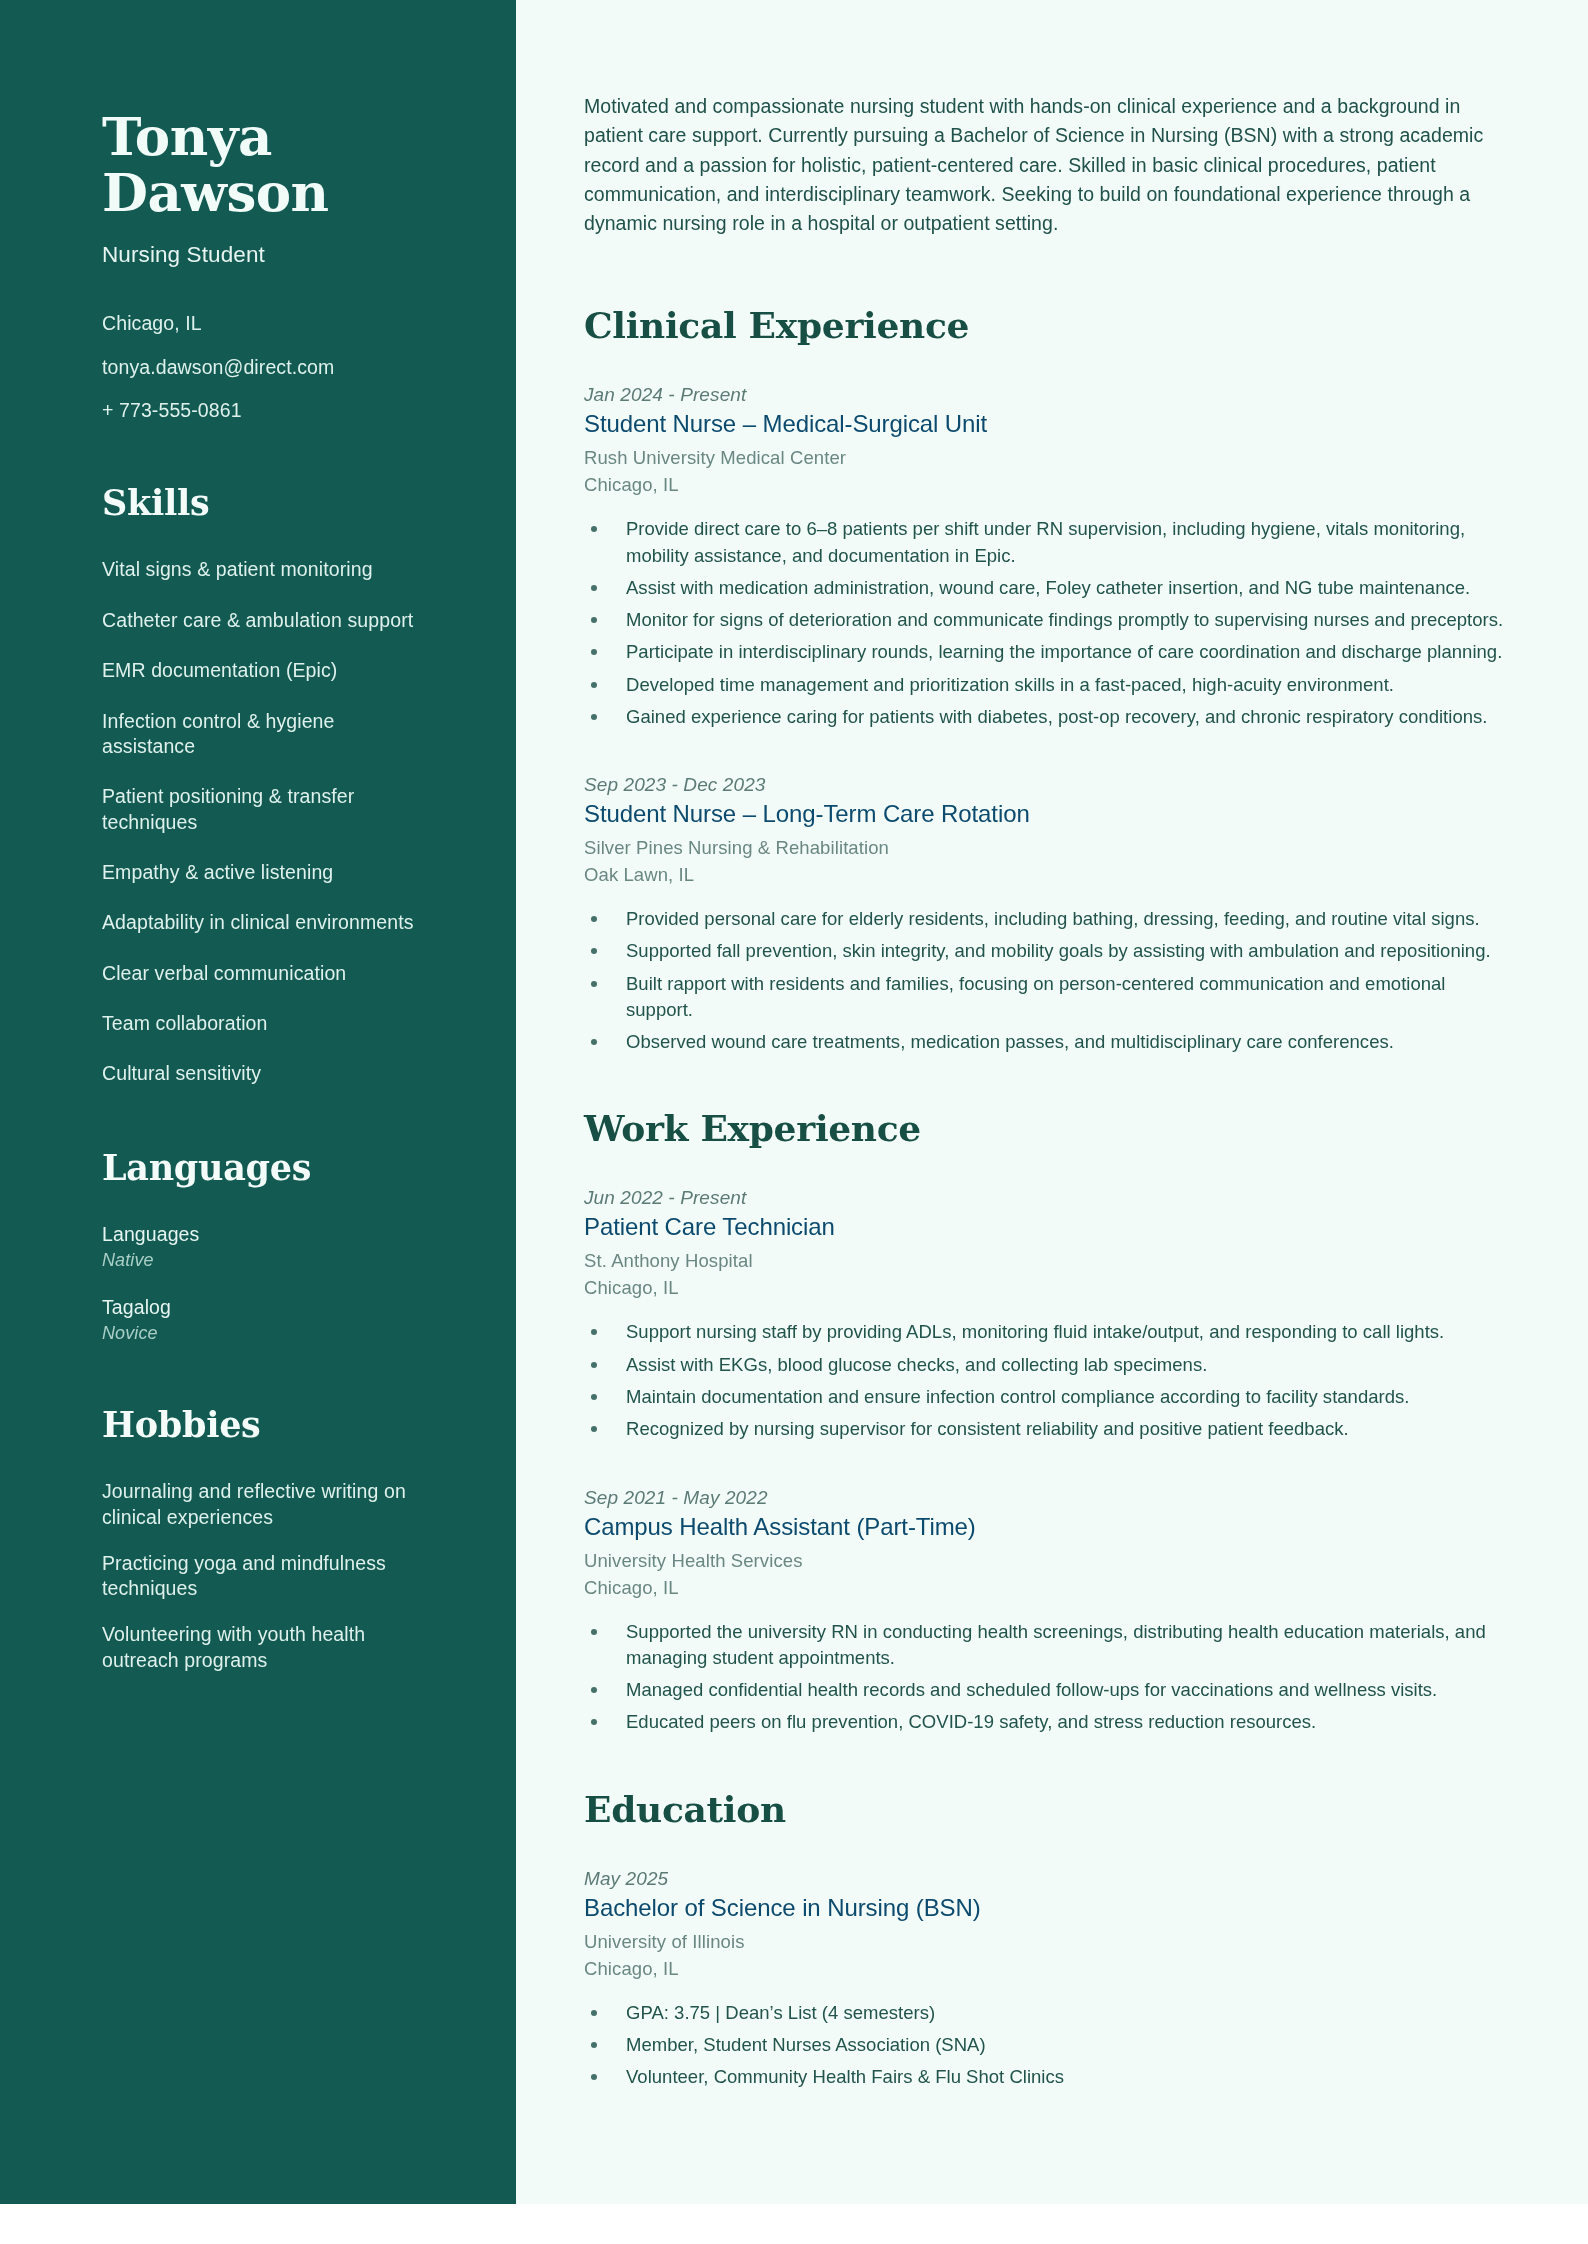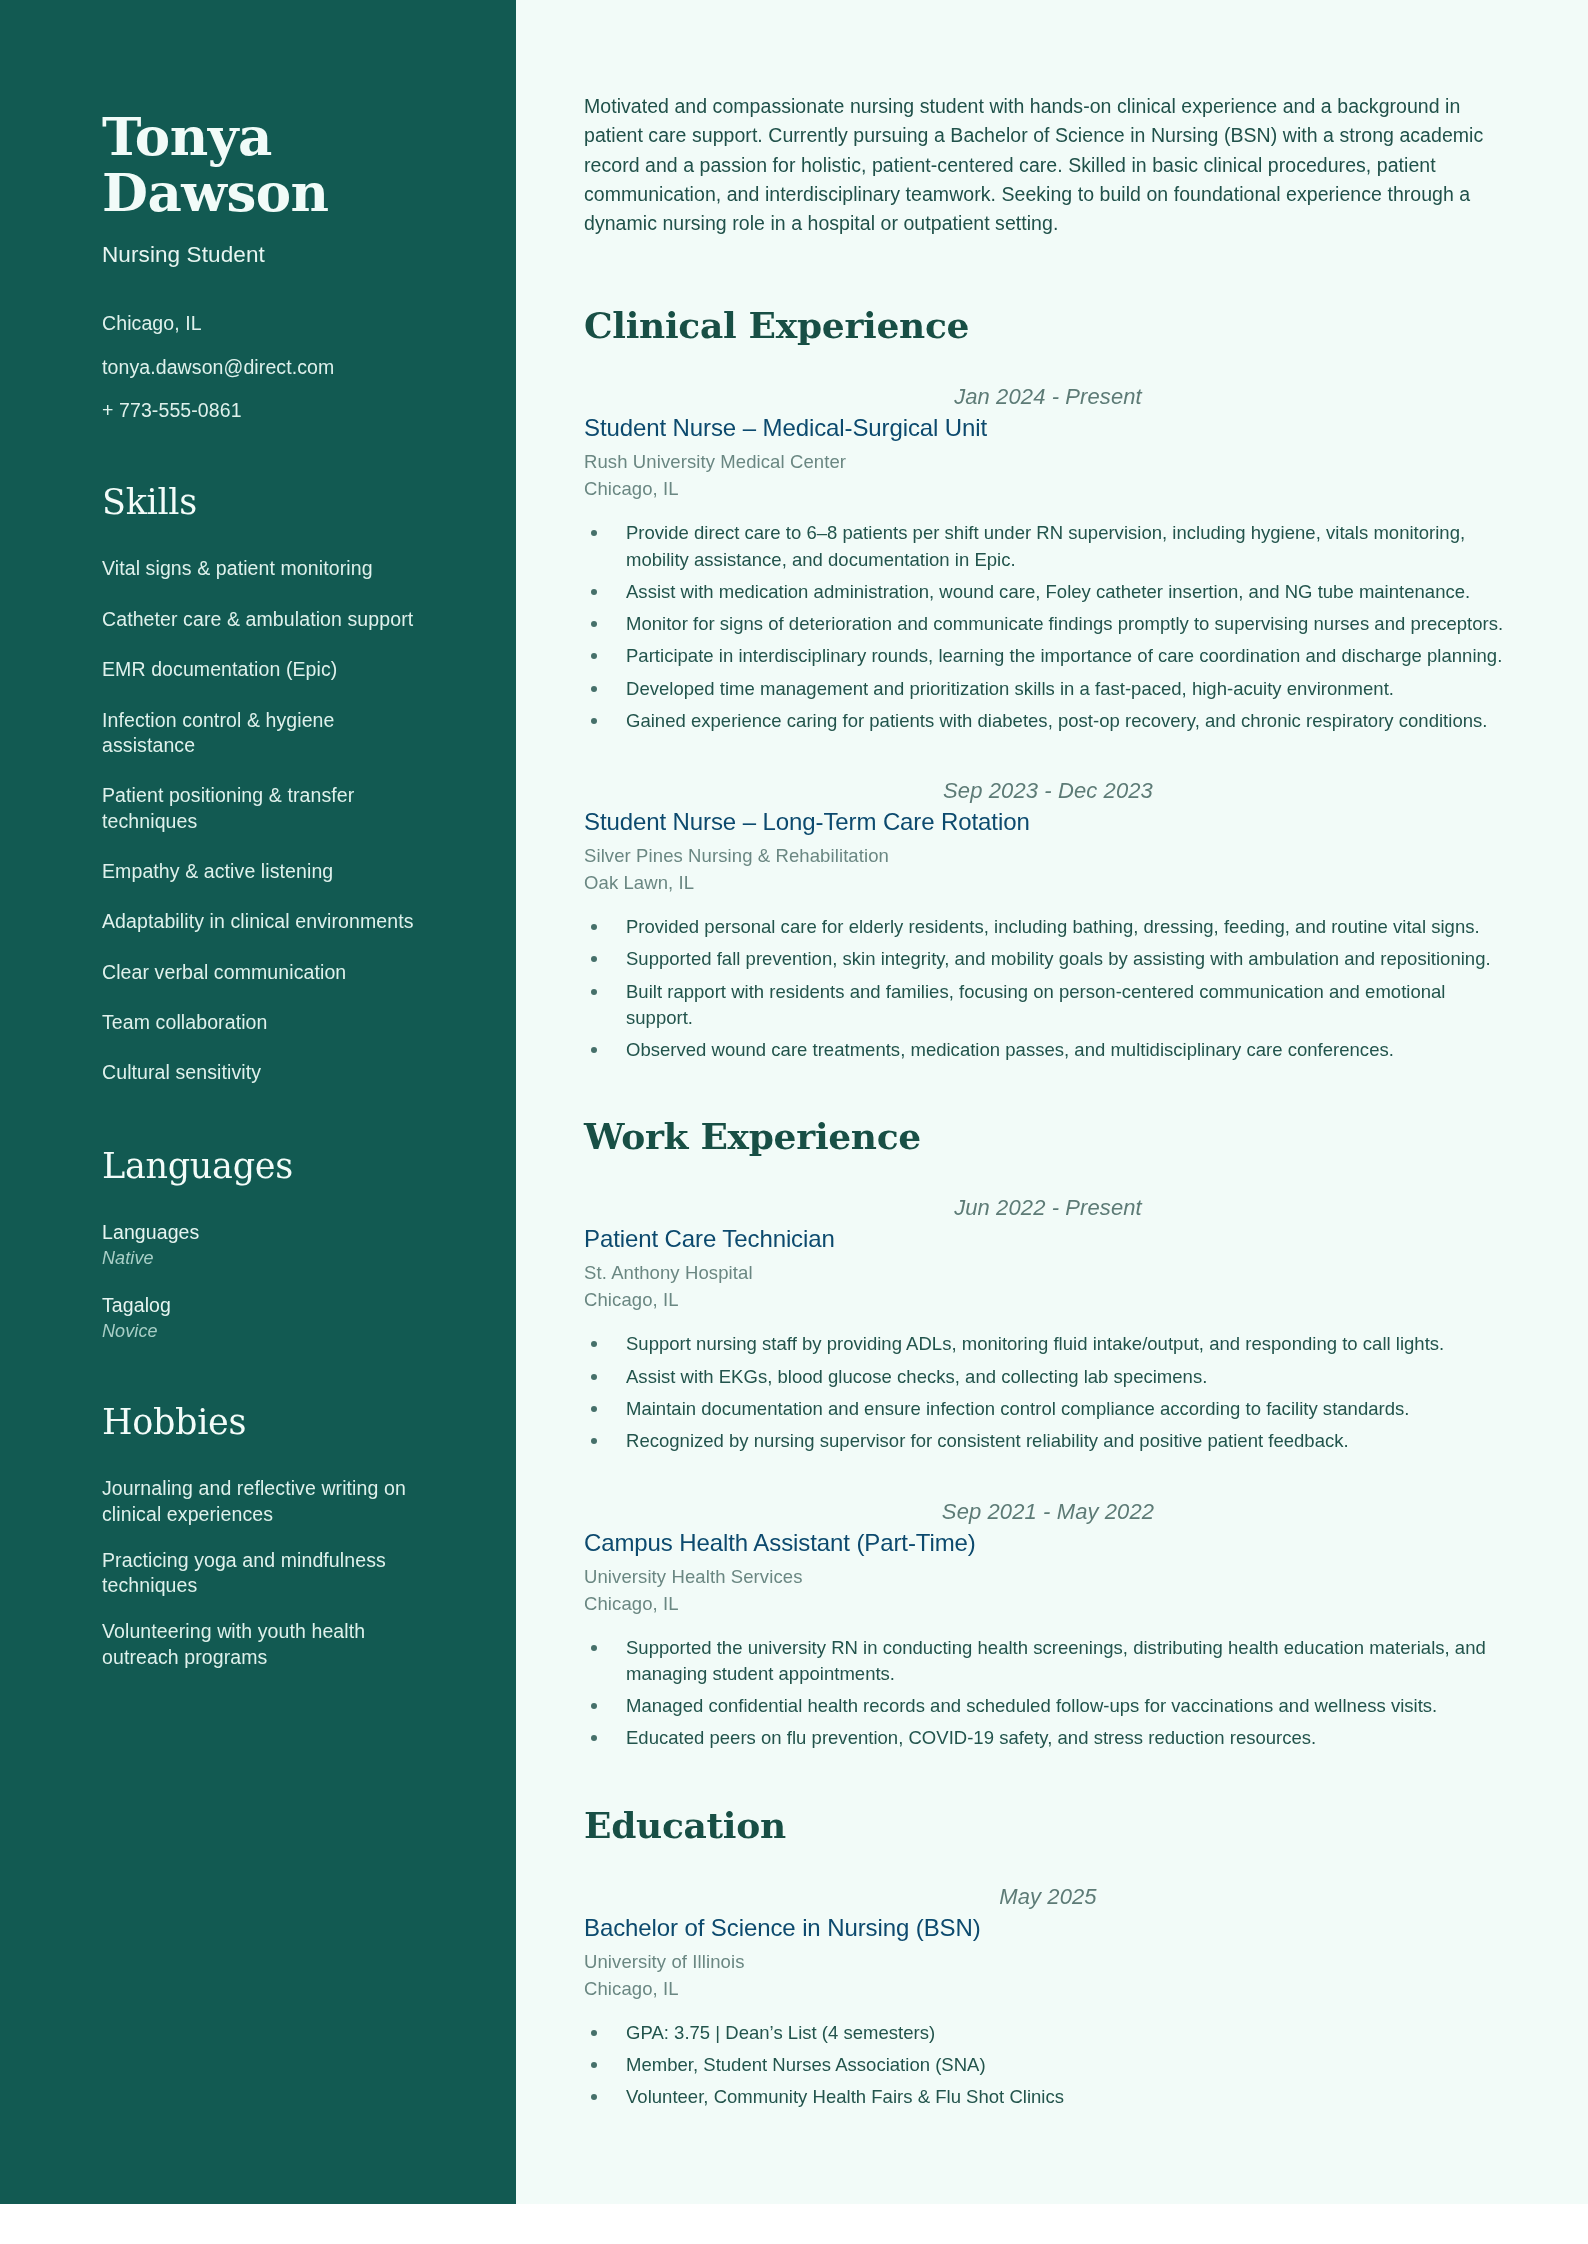--- a/index.html
+++ b/index.html
@@ -57,21 +57,21 @@
   .contact-line {
     font-size: 19.5px;
     line-height: 1.25;
     color: #dff1ec;
     margin-bottom: 19px;
     letter-spacing: .1px;
   }
 
   .side-heading {
     font-family: "DejaVu Serif", "Liberation Serif", serif;
-    font-weight: 400;
+    font-weight: 700;
     font-size: 35px;
     color: #f3fcf9;
     letter-spacing: -0.3px;
     margin-top: 60px;
     margin-bottom: 34px;
   }
 
   .skill {
     font-size: 19.5px;
     line-height: 1.3;
@@ -129,26 +129,25 @@
     margin-bottom: 38px;
   }
 
   .section { margin-bottom: 52px; }
   .section:last-child { margin-bottom: 0; }
 
   .entry { margin-bottom: 44px; }
   .entry:last-child { margin-bottom: 0; }
 
   .entry-date {
-    font-size: 22px;
+    font-size: 19px;
     font-style: italic;
     color: #5d7b76;
     letter-spacing: .1px;
     margin-bottom: 4px;
-    text-align: center;
   }
   .entry-role {
     font-size: 24px;
     font-weight: 400;
     color: #0c4a6e;
     letter-spacing: -0.1px;
     margin-bottom: 9px;
   }
   .entry-org {
     font-size: 18.5px;

